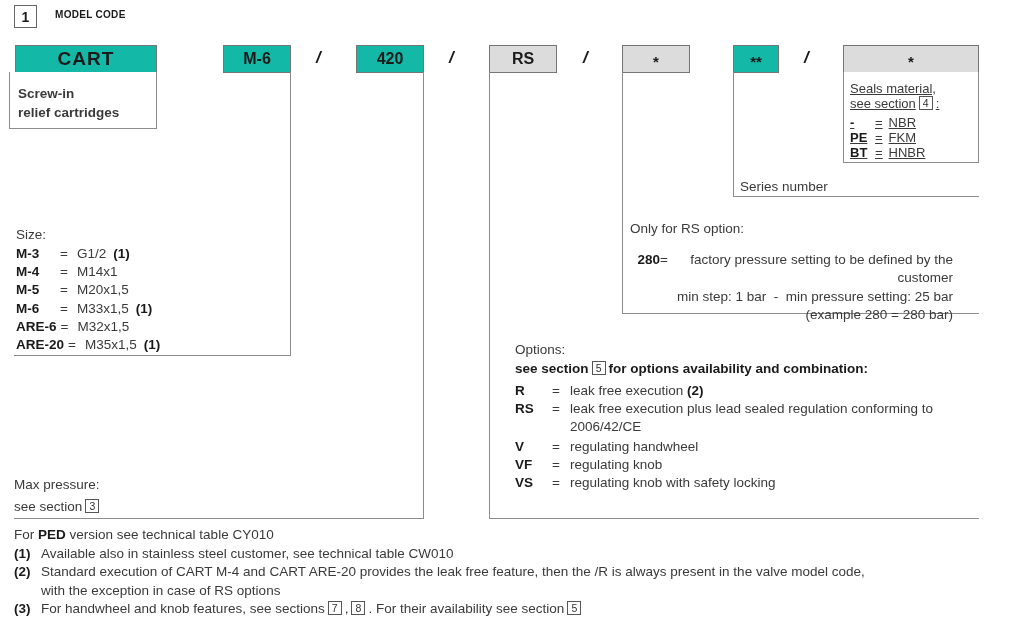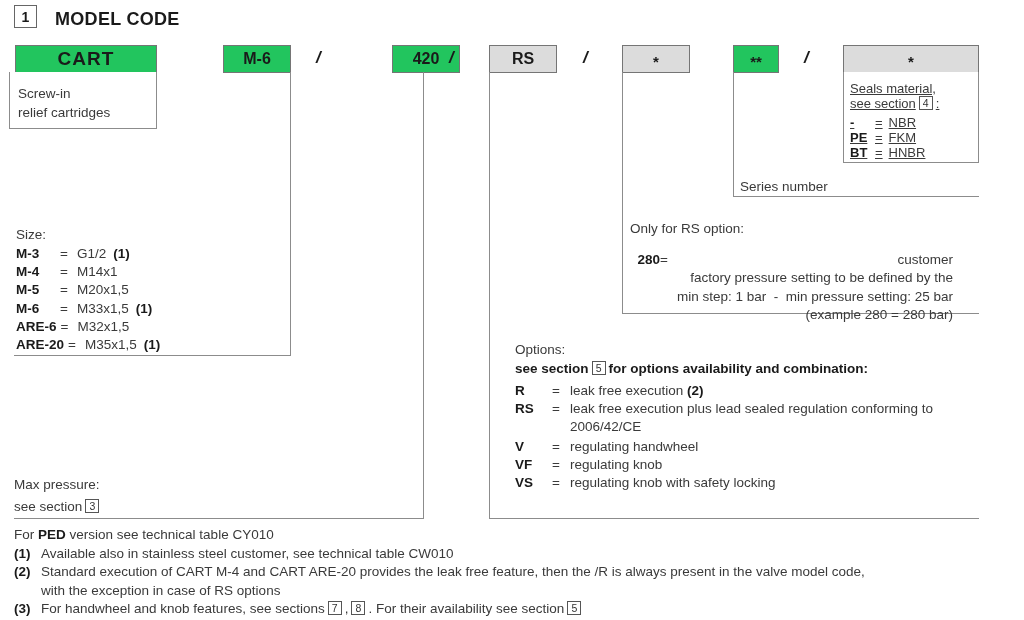--- a/index.html
+++ b/index.html
@@ -3,25 +3,25 @@
 <meta charset="utf-8">
 <style>
   html,body{margin:0;padding:0;background:#fff;}
   body{font-family:"Liberation Sans","DejaVu Sans",sans-serif;color:#3a3a3a;}
   .page{position:relative;width:1024px;height:620px;background:#ffffff;overflow:hidden;}
 
   
   .sec-num-box{position:absolute;left:14px;top:5px;width:23px;height:23px;box-sizing:border-box;
     border:1.5px solid #666;display:flex;align-items:center;justify-content:center;
     font-weight:bold;font-size:14px;color:#1a1a1a;}
-  .page-title{position:absolute;left:55px;top:9px;font-weight:bold;font-size:18px;color:#1a1a1a;letter-spacing:.3px;}
+  .page-title{position:absolute;left:55px;top:9px;font-weight:bold;font-size:10px;color:#1a1a1a;letter-spacing:.3px;}
 
   
   .codebox{position:absolute;top:45px;height:28px;box-sizing:border-box;border:1.5px solid #757575;
-    background:#22c55e;display:flex;align-items:center;justify-content:center;
+    background:#14b8a6;display:flex;align-items:center;justify-content:center;
     font-weight:bold;color:#1a1a1a;font-size:16px;}
   .codebox.gray{background:#dcdcdc;}
   .codebox.star{font-size:15px;padding-top:4px;}
   .slash{position:absolute;top:48px;font-weight:bold;font-style:italic;font-size:17px;color:#1a1a1a;}
 
   
   .vline{position:absolute;width:1px;background:#8c8c8c;}
   .hline{position:absolute;height:1px;background:#8c8c8c;}
   .descbox{position:absolute;box-sizing:border-box;border:1px solid #8c8c8c;border-top:none;background:#fff;}
 
@@ -83,31 +83,31 @@
 <div class="page">
 
   <div class="sec-num-box">
       <span>1</span>
     </div>
   <div class="page-title">MODEL CODE</div>
 
   <div class="codebox" style="left:15px;width:142px;font-size:19px;letter-spacing:1px;">CART</div>
   <div class="codebox" style="left:223px;width:68px;">M-6</div>
   <div class="slash" style="left:316px;">/</div>
-  <div class="codebox" style="left:356px;width:68px;margin-left:36px;">420</div>
+  <div class="codebox" style="left:356px;width:68px;">420</div>
   <div class="slash" style="left:449px;">/</div>
   <div class="codebox gray" style="left:489px;width:68px;">RS</div>
   <div class="slash" style="left:583px;">/</div>
   <div class="codebox gray star" style="left:622px;width:68px;">*</div>
   <div class="codebox star" style="left:733px;width:46px;">**</div>
   <div class="slash" style="left:804px;">/</div>
   <div class="codebox gray star" style="left:843px;width:136px;">*</div>
 
   <div class="descbox" style="left:9px;top:72px;width:148px;height:57px;">
-    <div class="txt" style="left:8px;top:12px;line-height:19px;position:relative;">
+    <div class="txt" style="left:8px;top:12px;line-height:19px;position:relative;font-weight:bold;">
       <div>Screw-in</div>
       <div>relief cartridges</div>
     </div>
   </div>
 
   <div class="vline" style="left:290px;top:72px;height:283px;"></div>
   <div class="hline" style="left:14px;top:355px;width:277px;"></div>
 
   <div class="vline" style="left:423px;top:72px;height:446px;"></div>
   <div class="hline" style="left:14px;top:518px;width:410px;"></div>
@@ -190,22 +190,22 @@
     <div>Max pressure:</div>
     <div><span>see section</span><span class="secnum">3</span></div>
   </div>
 
   <div class="txt rs280-block">
     <div>Only for RS option:</div>
     <div class="rs280-row">
       <span class="kcode">280</span>
       <span class="keq">=</span>
       <span>
+        <span style="display:block">factory pressure setting to be defined by the</span>
         <span style="display:block">customer</span>
-        <span style="display:block">factory pressure setting to be defined by the</span>
         <span style="display:block">min step: 1 bar &nbsp;-&nbsp; min pressure setting: 25 bar</span>
         <span style="display:block">(example 280 = 280 bar)</span>
       </span>
     </div>
   </div>
 
   <div class="txt options-block">
     <div>Options:</div>
     <div style="font-weight:bold;color:#1a1a1a;"><span>see section</span><span class="secnum">5</span><span>for options availability and combination:</span></div>
     <div class="opt-rows">

